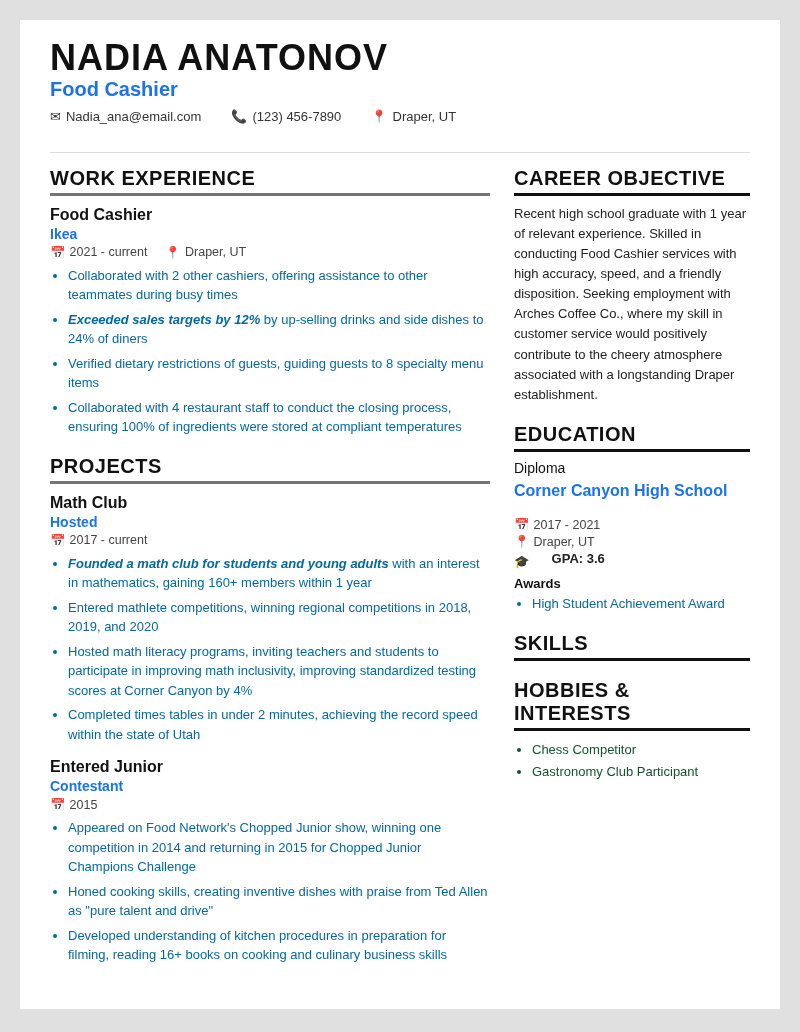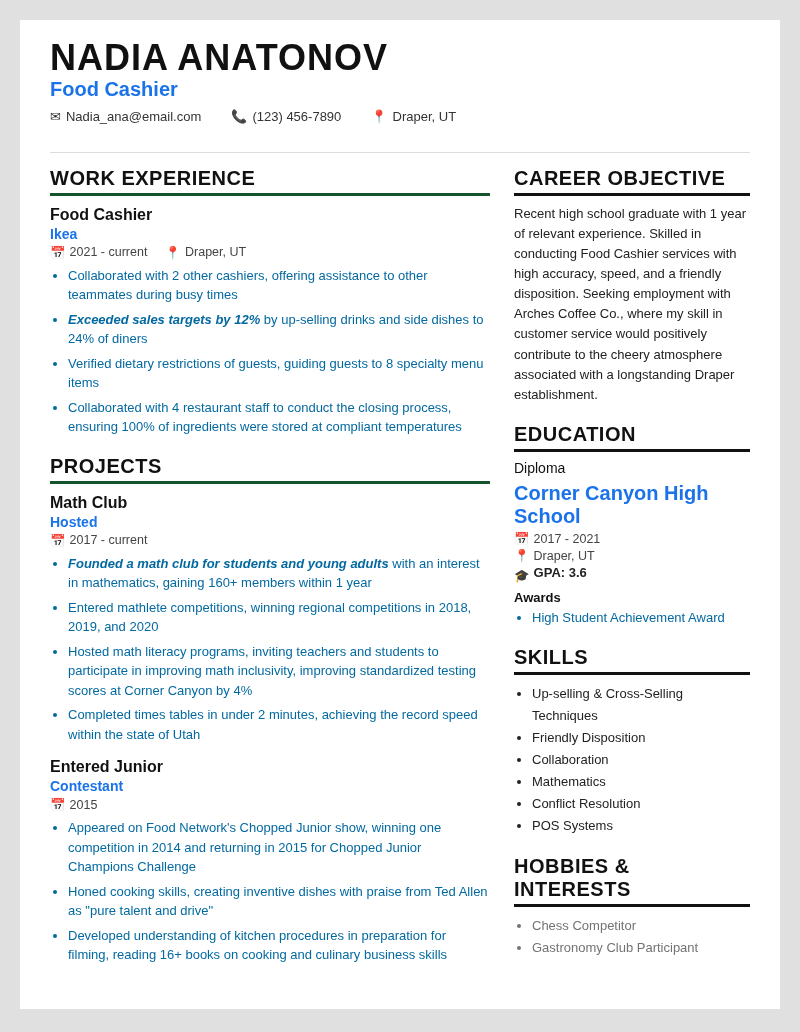--- a/index.html
+++ b/index.html
@@ -60,21 +60,21 @@
       flex: 0 0 440px;
       max-width: 440px;
     }
     .right-col {
       flex: 1;
     }
     .section-title {
       font-size: 20px;
       font-weight: 900;
       color: #111;
-      border-bottom: 3px solid #14532d;
+      border-bottom: 3px solid #737373;
       padding-bottom: 3px;
       margin-bottom: 10px;
       margin-top: 18px;
       text-transform: uppercase;
       letter-spacing: 0.5px;
     }
     .section-title:first-child {
       margin-top: 0;
     }
     .job-title-text {
@@ -138,56 +138,57 @@
       line-height: 1.55;
     }
     .edu-degree {
       font-size: 14px;
       color: #111;
       font-weight: 400;
       margin-bottom: 6px;
     }
     .edu-school-blue {
       color: #1a73e8;
-      font-size: 20px;
+      font-size: 16px;
       font-weight: 600;
-      margin-bottom: 3px;
+      margin-bottom: 17px;
     }
     .edu-meta {
       display: flex;
       flex-direction: column;
       gap: 2px;
       font-size: 12.5px;
       color: #444;
       margin-bottom: 4px;
     }
     .edu-gpa {
       font-size: 13px;
       color: #222;
       font-weight: 700;
       margin-bottom: 6px;
+      margin-left: 18px;
     }
     .awards-label {
       font-size: 13px;
       font-weight: 700;
       color: #111;
       margin-bottom: 3px;
     }
     .skills-list {
       list-style: disc;
       padding-left: 18px;
       font-size: 13px;
       color: #222;
       line-height: 1.7;
     }
     .hobbies-list {
       list-style: disc;
       padding-left: 18px;
       font-size: 13px;
-      color: #737373;
+      color: #14532d;
       line-height: 1.7;
     }
     .header-divider {
       border: none;
       border-top: 1px solid #ddd;
       margin: 10px 0 14px 0;
     }
   </style>
 </head>
 <body>
@@ -302,28 +303,20 @@
             <span class="edu-gpa">GPA: 3.6</span>
           </div>
         </div>
         <div class="awards-label">Awards</div>
         <ul class="bullet-list">
           <li>High Student Achievement Award</li>
         </ul>
       </div>
 
       <div class="right-section-title">SKILLS</div>
-      <ul class="skills-list">
-        <li>Up-selling &amp; Cross-Selling Techniques</li>
-        <li>Friendly Disposition</li>
-        <li>Collaboration</li>
-        <li>Mathematics</li>
-        <li>Conflict Resolution</li>
-        <li>POS Systems</li>
-      </ul>
 
       <div class="right-section-title">HOBBIES &amp; INTERESTS</div>
       <ul class="hobbies-list">
         <li>Chess Competitor</li>
         <li>Gastronomy Club Participant</li>
       </ul>
 
     </div>
 
   </div>

